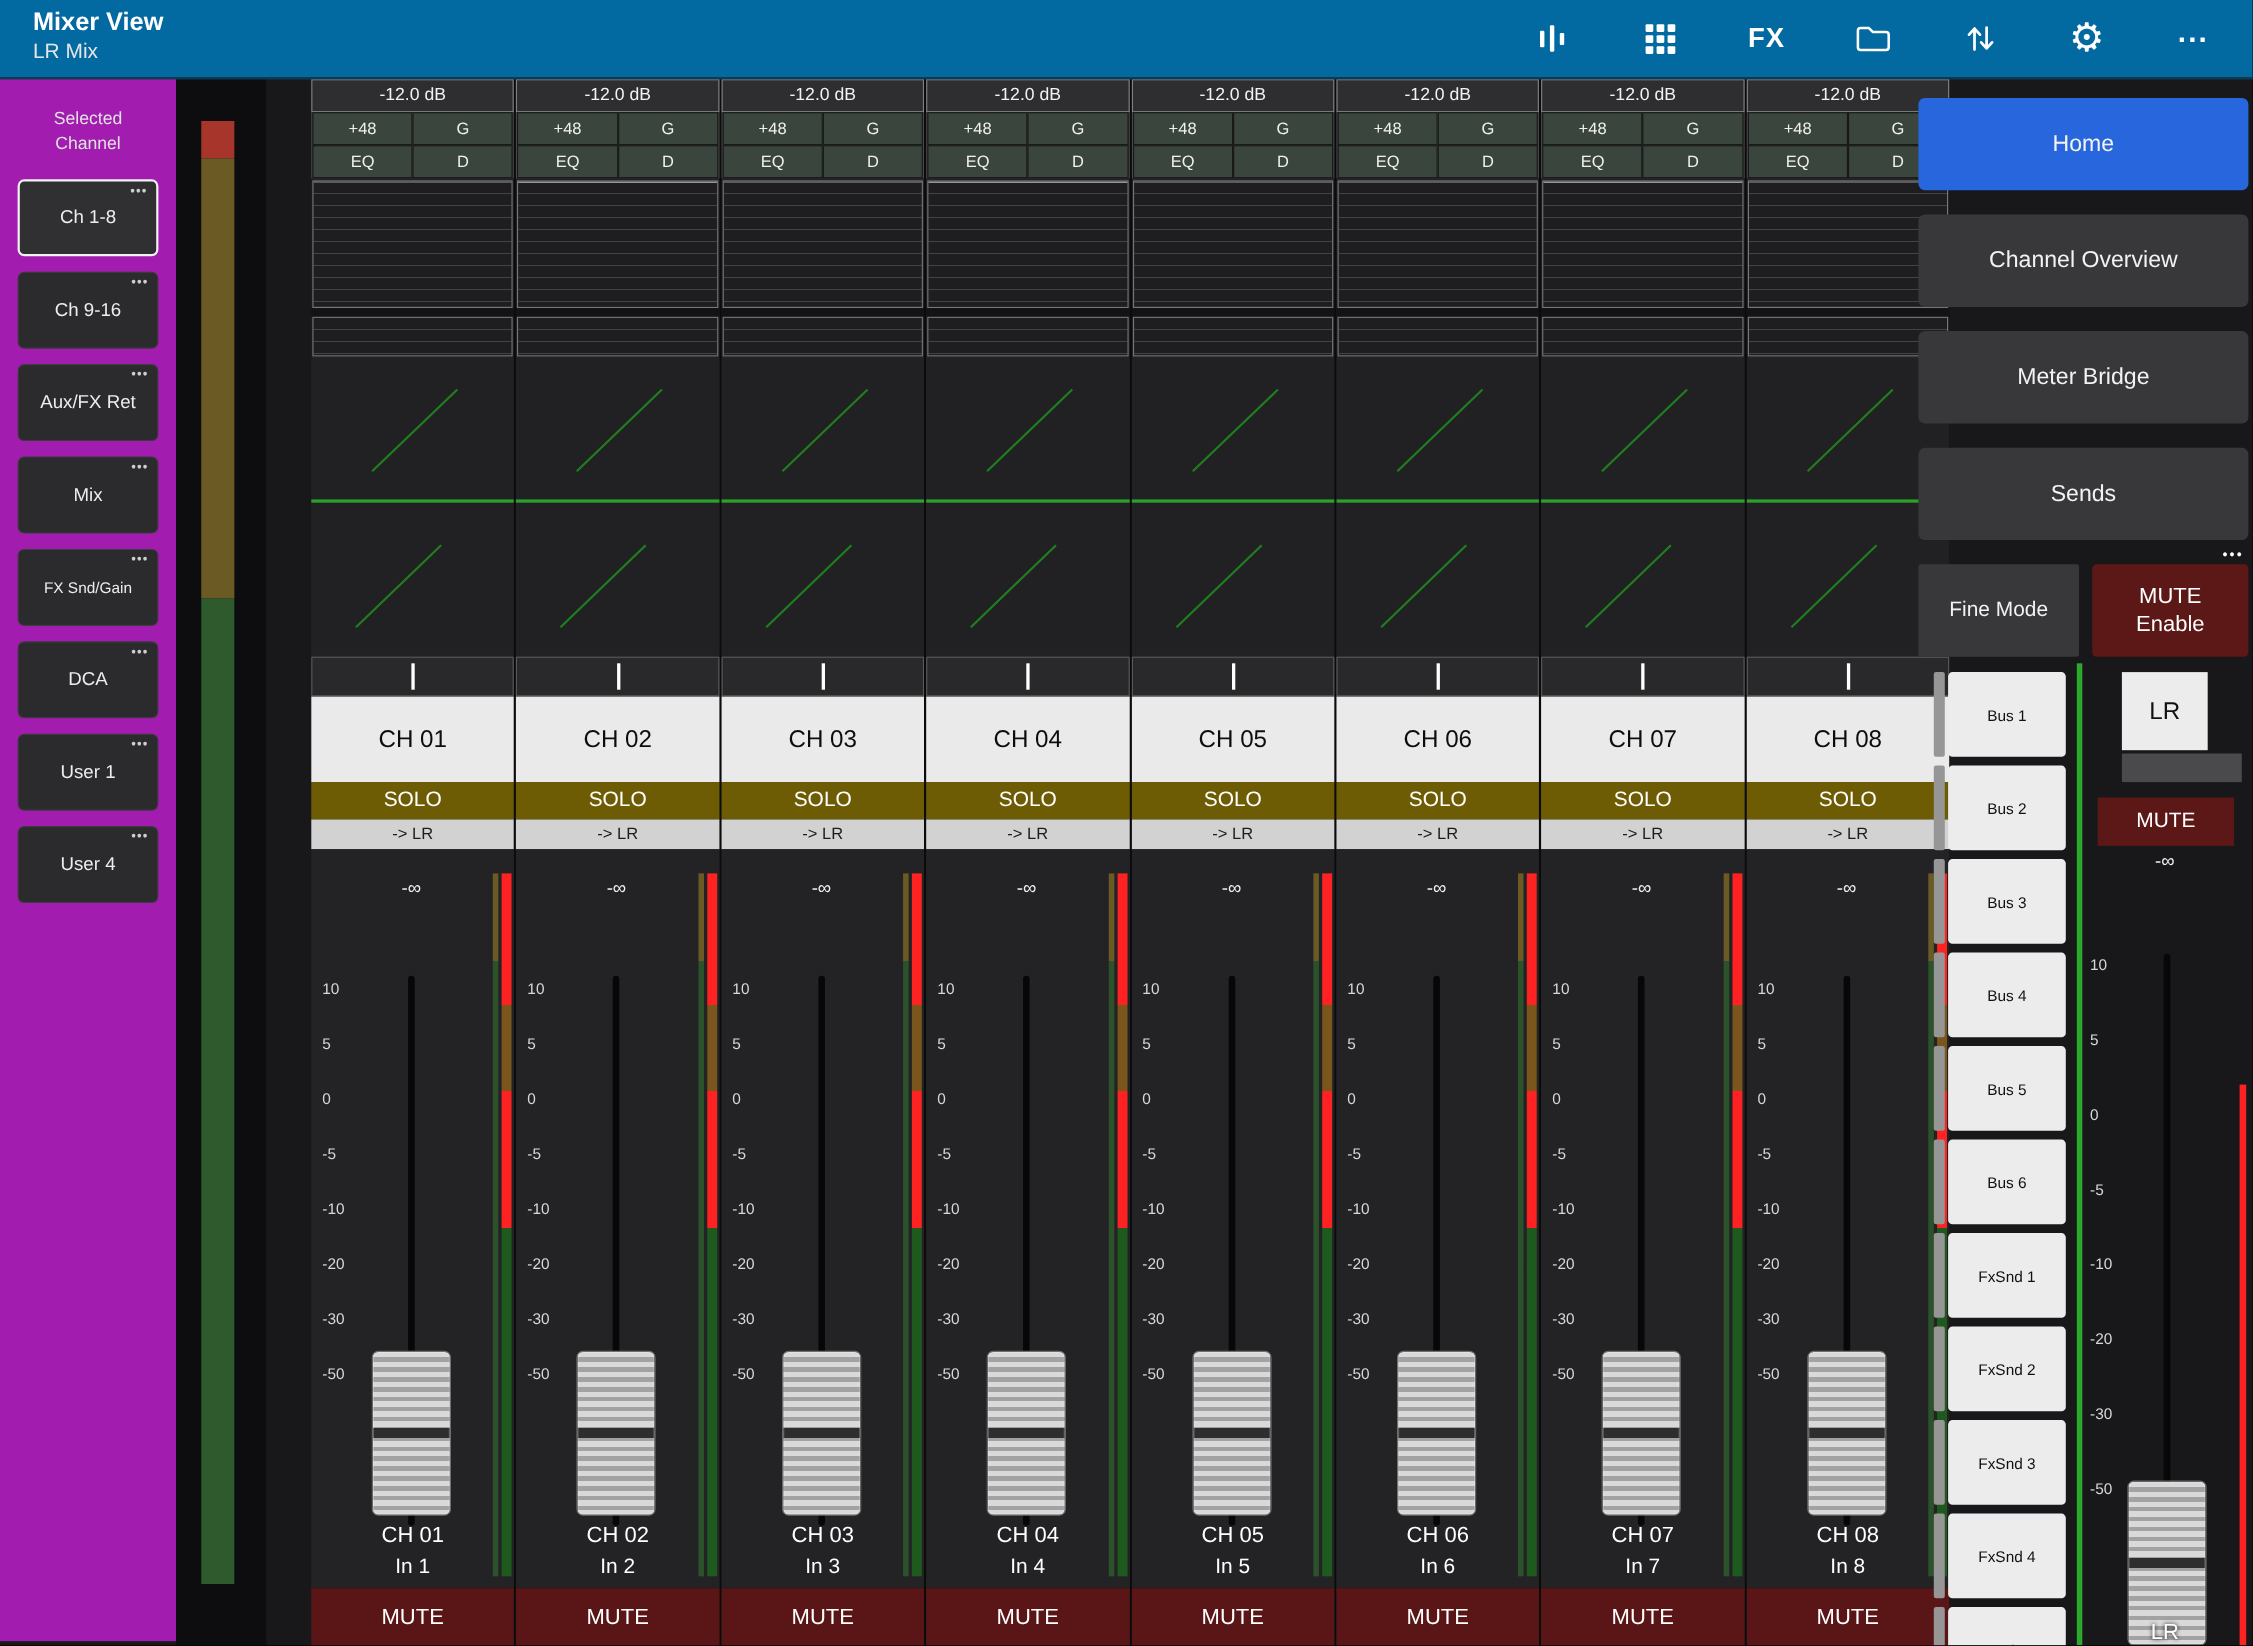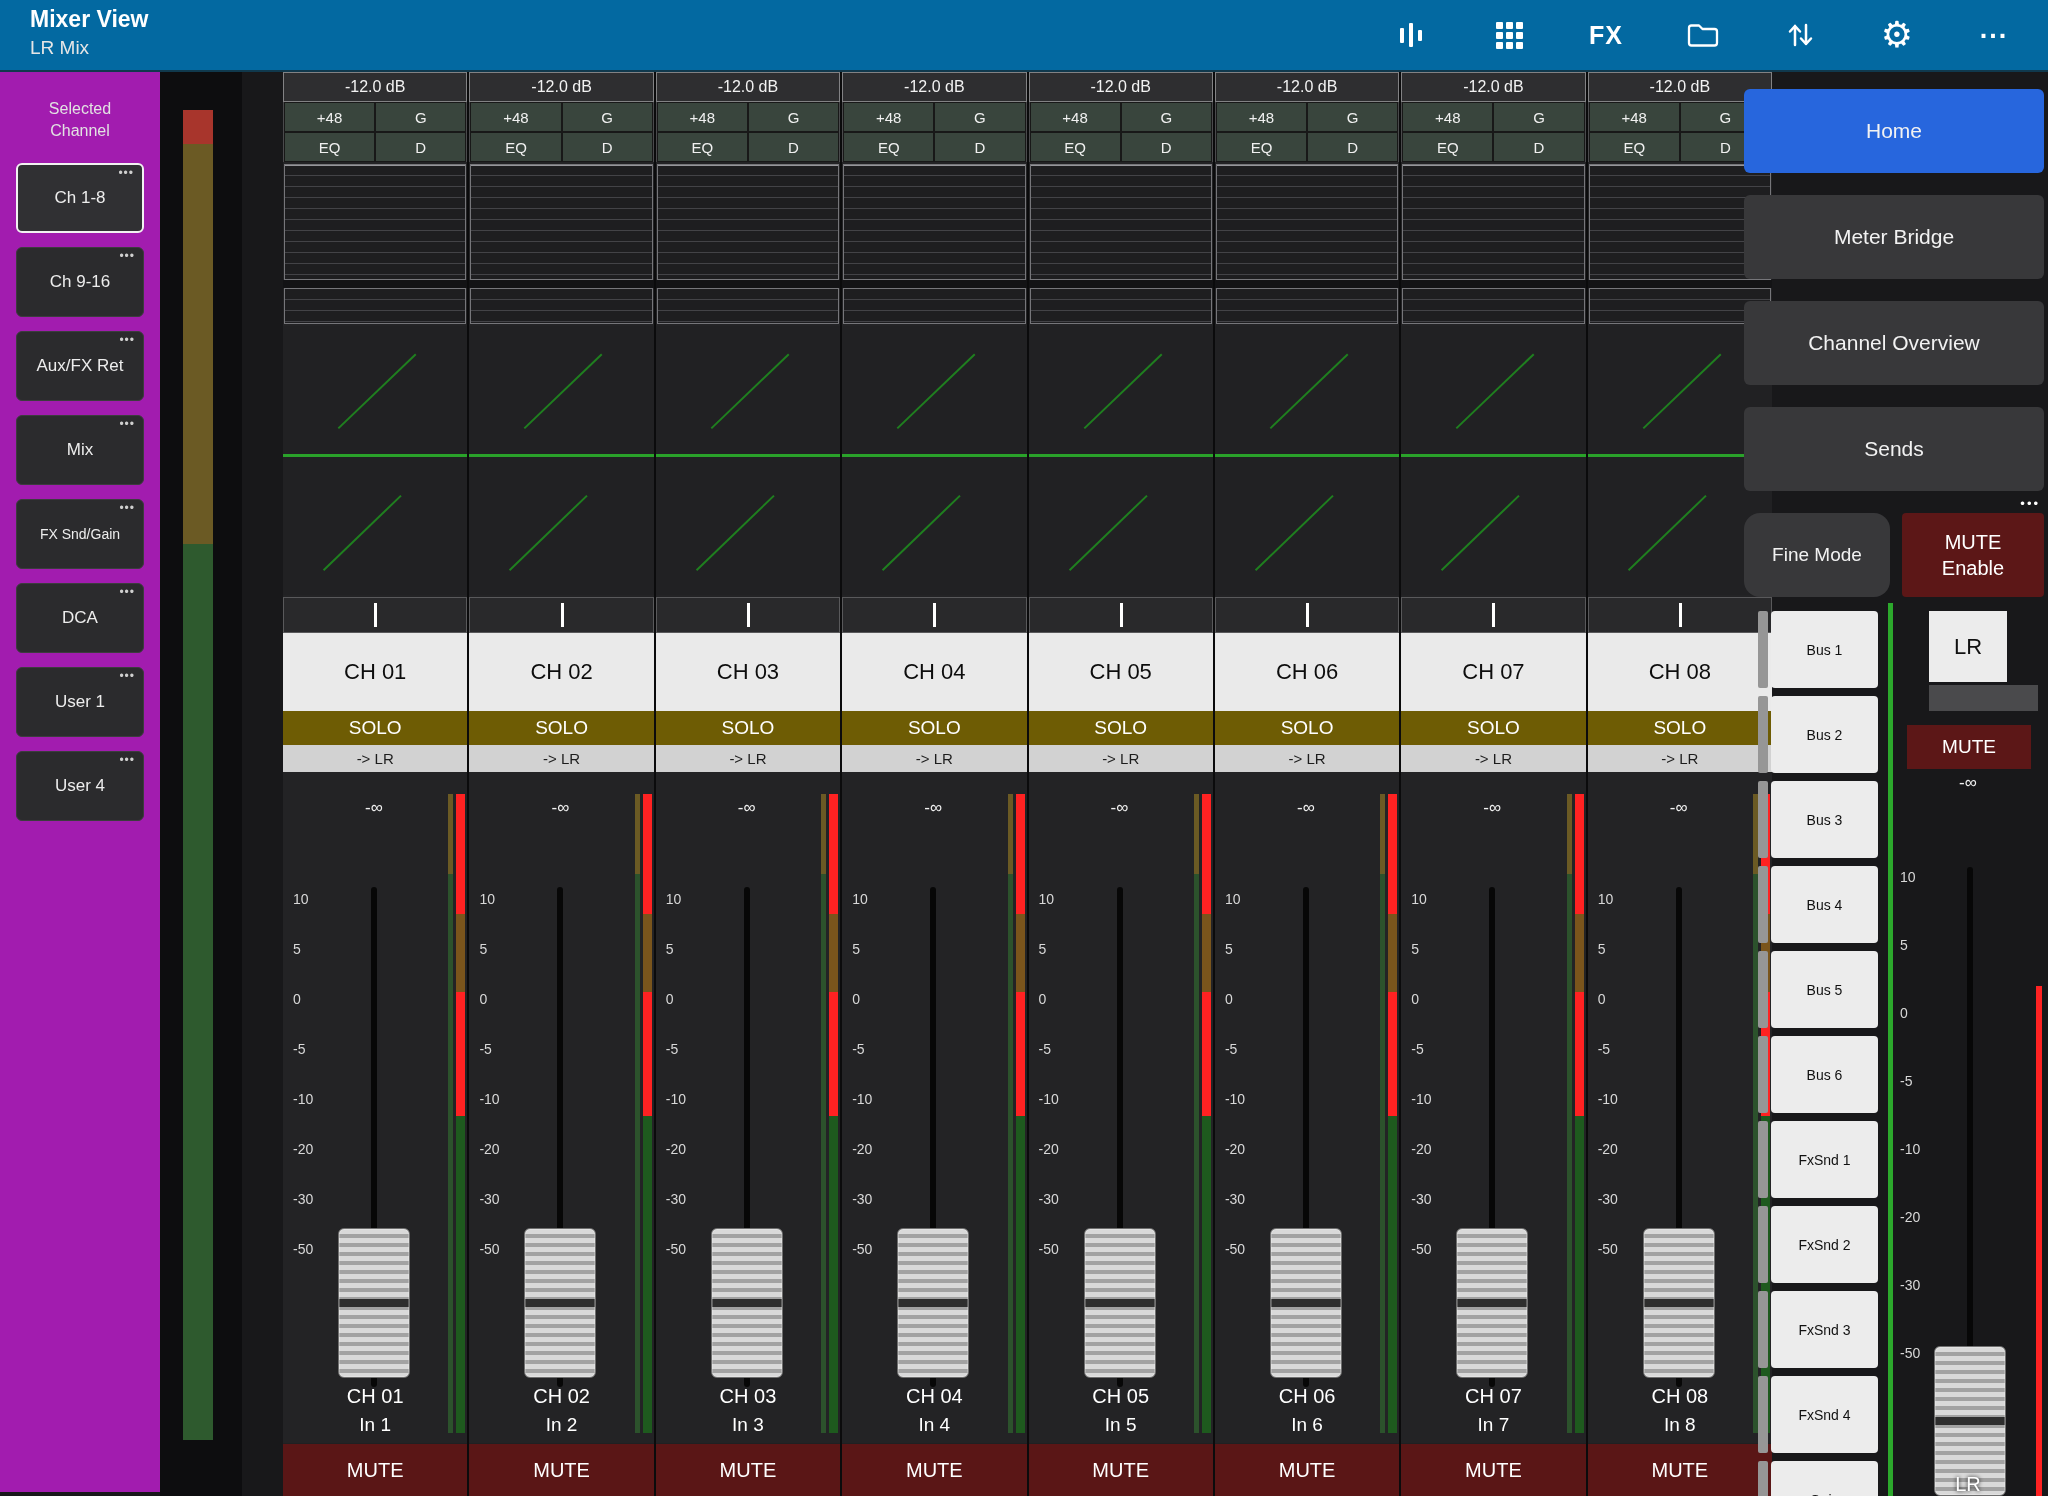--- a/index.html
+++ b/index.html
@@ -87,21 +87,21 @@
   .chlabel { position:absolute; bottom:4px; left:0; right:0; text-align:center; color:#fff; font-size:20px; line-height:1.45; }
   .chlabel .in { font-size:19px; }
 
   
   .rightpanel { position:absolute; top:72px; left:1744px; width:300px; bottom:0; }
   .rp-btn { height:84px; border-radius:6px; background:#38383a; color:#f2f2f2; display:flex; align-items:center; justify-content:center;
             font-size:21px; margin-bottom:22px; cursor:pointer; }
   .rp-btn.active { background:#2766dd; }
   .rp-buttons { padding-top:17px; }
   .rp-row { display:flex; gap:12px; margin-top:1px; }
-  .fine { width:146px; height:84px; border-radius:16px; background:#38383a; color:#f2f2f2; display:flex; align-items:center;
+  .fine { width:146px; height:84px; border-radius:2px; background:#38383a; color:#f2f2f2; display:flex; align-items:center;
           justify-content:center; font-size:19px; cursor:pointer; }
   .me-wrap { position:relative; flex:1; }
   .me-dots { position:absolute; top:-17px; right:4px; color:#fff; font-size:13px; letter-spacing:2px; }
   .mute-enable { height:84px; border-radius:4px; background:#5c1717; color:#fff; display:flex; align-items:center; justify-content:center;
                  text-align:center; font-size:20px; line-height:1.3; padding:0 24px; cursor:pointer; }
 
   .rp-lower { position:absolute; top:528px; left:0; right:0; bottom:0; overflow:hidden; }
   .bus-col { position:absolute; left:14px; top:11px; width:120px; }
   .busrow { display:flex; height:77px; margin-bottom:8px; cursor:pointer; }
   .bus-handle { width:10px; background:#969696; border-radius:2px; margin-right:3px; }
@@ -671,22 +671,22 @@
             <div class="in">In 8</div>
           </div>
         </div>
         <div class="mute">MUTE</div>
       </div>
     </main>
 
   <section class="rightpanel">
     <div class="rp-buttons">
       <div class="rp-btn active">Home</div>
+      <div class="rp-btn">Channel Overview</div>
       <div class="rp-btn">Meter Bridge</div>
-      <div class="rp-btn">Channel Overview</div>
       <div class="rp-btn">Sends</div>
     </div>
     <div class="rp-row">
       <div class="fine">Fine Mode</div>
       <div class="me-wrap">
         <span class="me-dots">•••</span>
         <div class="mute-enable">MUTE Enable</div>
       </div>
     </div>
 

